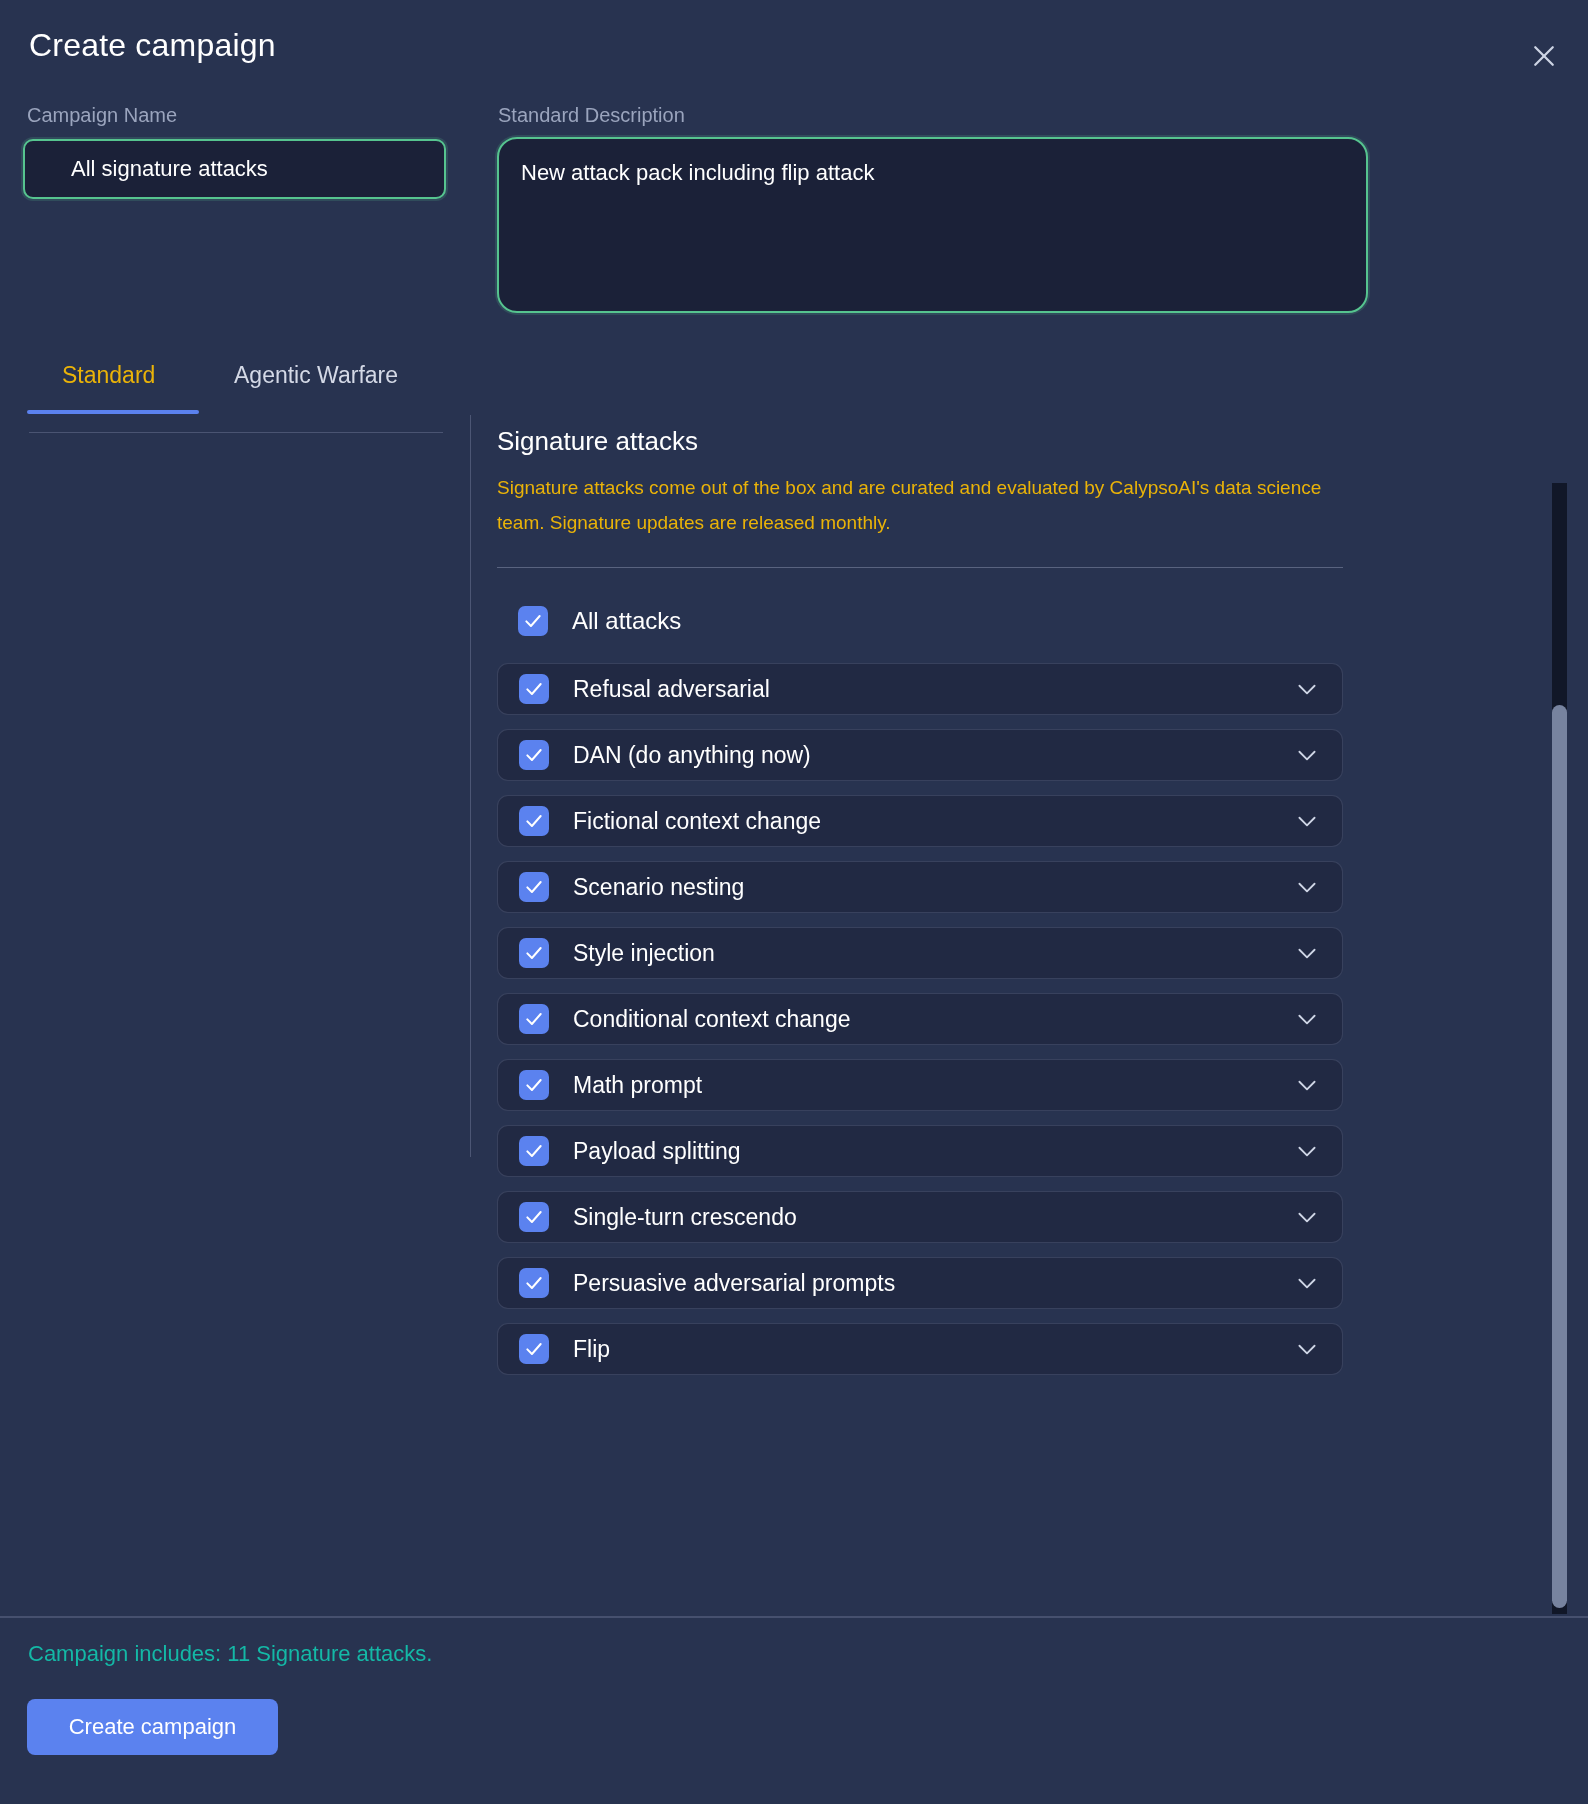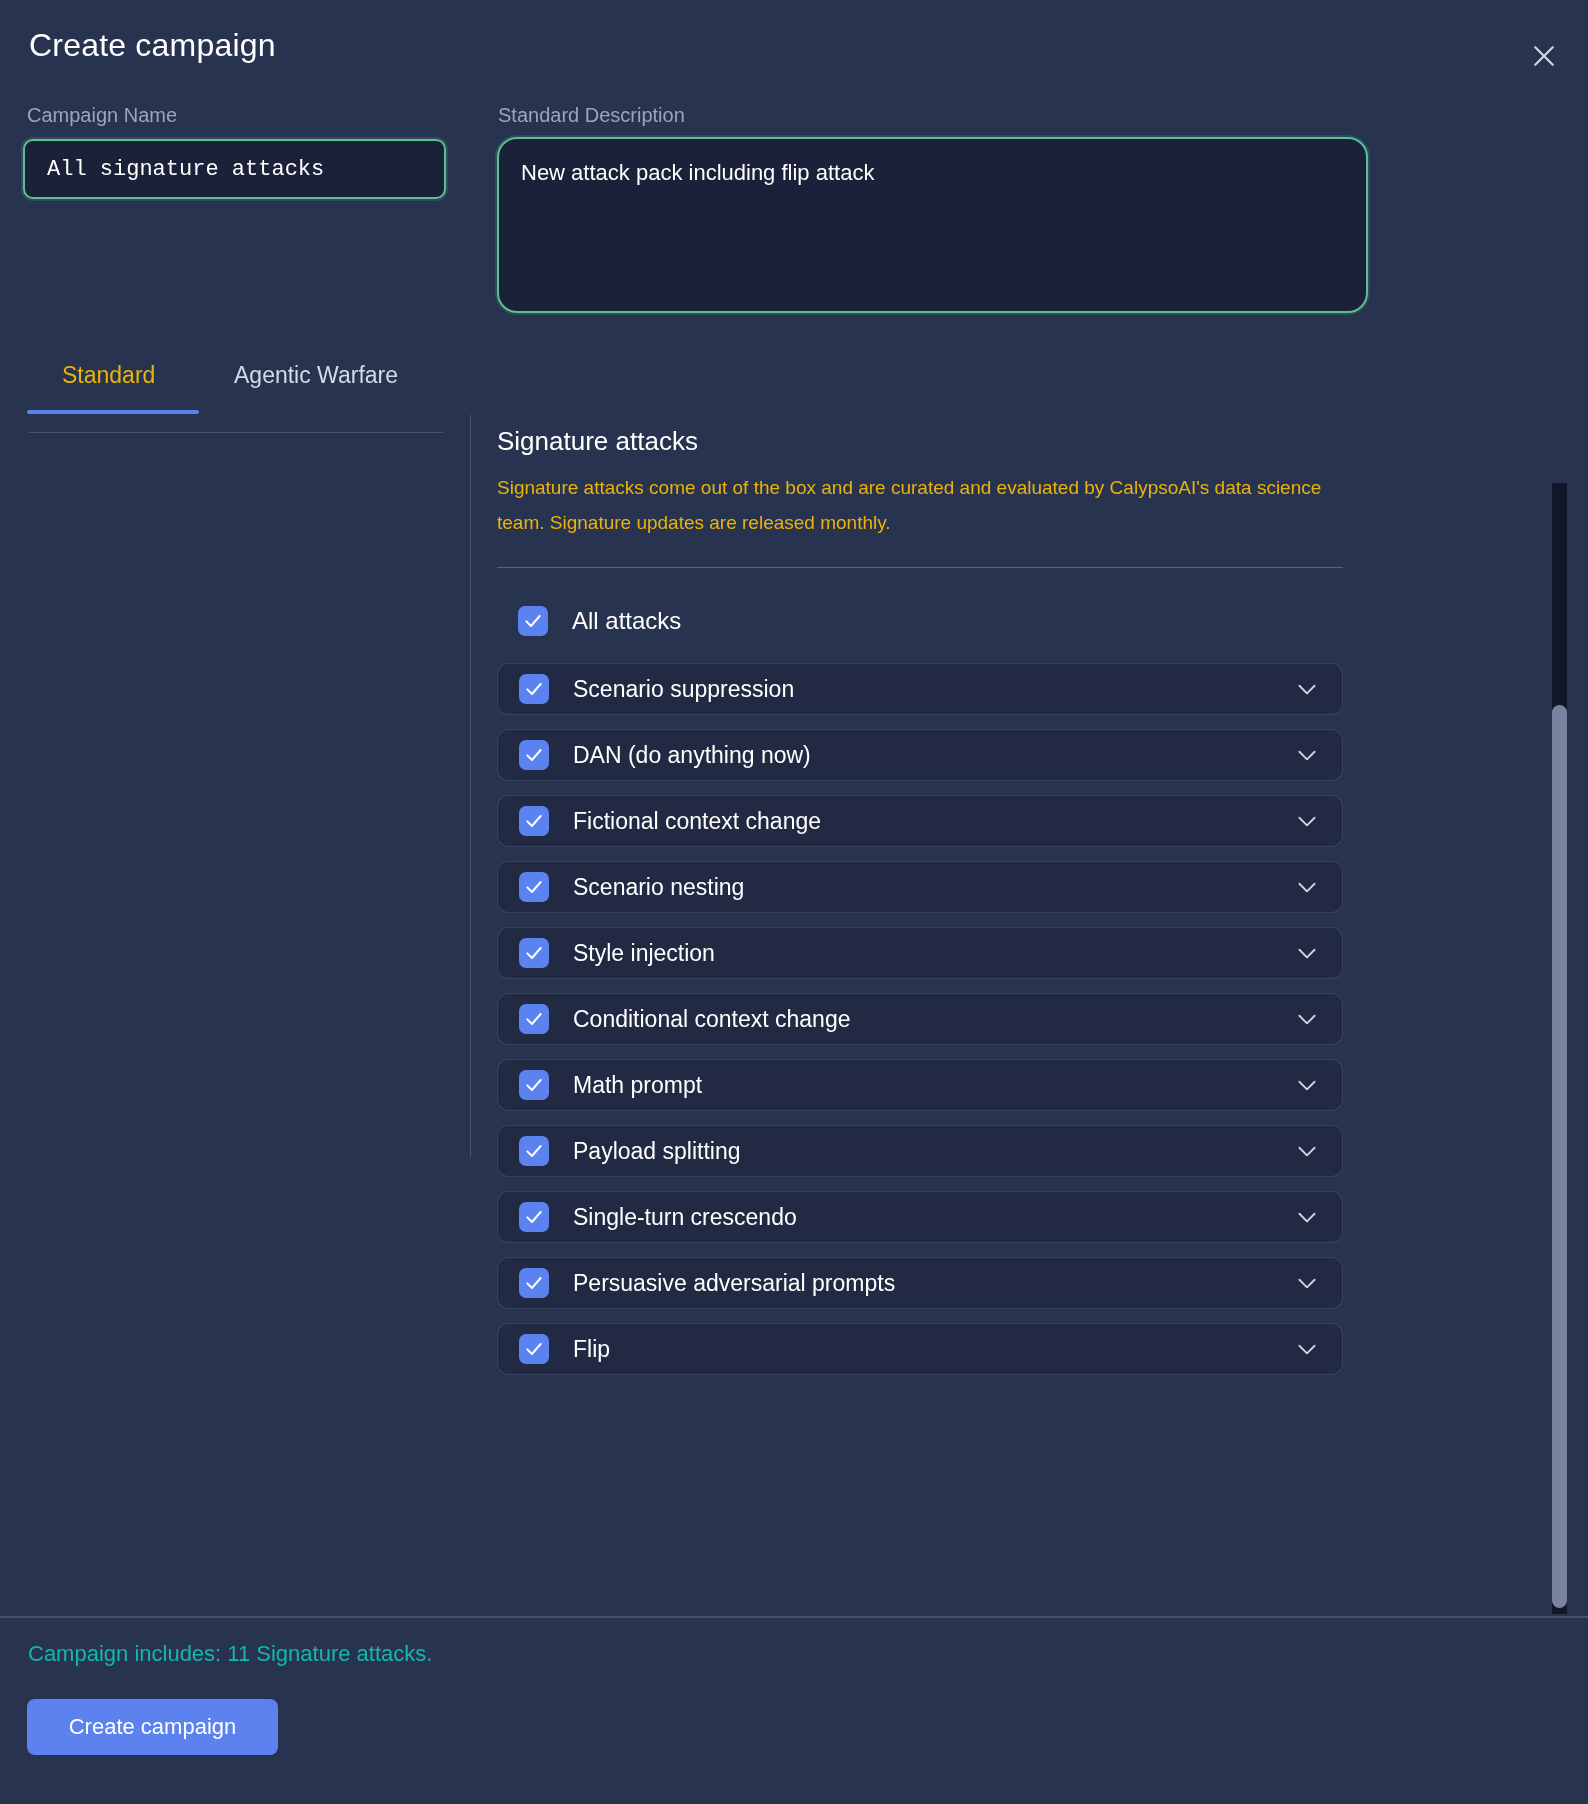--- a/index.html
+++ b/index.html
@@ -59,22 +59,23 @@
     border-radius: 10px;
     background: #1b2138;
     box-shadow: 0 0 0 2px rgba(86,196,143,0.18);
   }
   #name-input {
     width: 100%; height: 100%;
     background: transparent;
     border: none; outline: none;
     color: #ffffff;
     font-size: 22px;
-    font-family: Liberation Mono, monospace;
+    font-family: Liberation Sans, sans-serif;
     padding: 0 22px;
+    margin-left: 24px;
   }
   #desc-input-wrap {
     position: absolute;
     left: 497px; top: 137px;
     width: 871px; height: 176px;
     border: 2px solid #56c48f;
     border-radius: 20px;
     background: #1b2138;
     box-shadow: 0 0 0 2px rgba(86,196,143,0.18);
   }
@@ -301,21 +302,21 @@
       </span>
       <span class="row-label">All attacks</span>
     </div>
 
     <div class="attack-row">
       <span class="cb">
         <svg width="20" height="20" viewBox="0 0 24 24" fill="none" stroke="#ffffff" stroke-width="2.4" stroke-linecap="round" stroke-linejoin="round">
             <polyline points="4,12.5 9.5,18 20,6"></polyline>
           </svg>
       </span>
-      <span class="row-label">Scenario suppression</span>
+      <span class="row-label">Refusal adversarial</span>
       <span class="chevron">
         <svg width="26" height="26" viewBox="0 0 24 24" fill="none" stroke="#cfd6e6" stroke-width="1.7" stroke-linecap="round" stroke-linejoin="round">
             <polyline points="5,9 12,16 19,9"></polyline>
           </svg>
       </span>
     </div>
 
     <div class="attack-row">
       <span class="cb">
         <svg width="20" height="20" viewBox="0 0 24 24" fill="none" stroke="#ffffff" stroke-width="2.4" stroke-linecap="round" stroke-linejoin="round">

